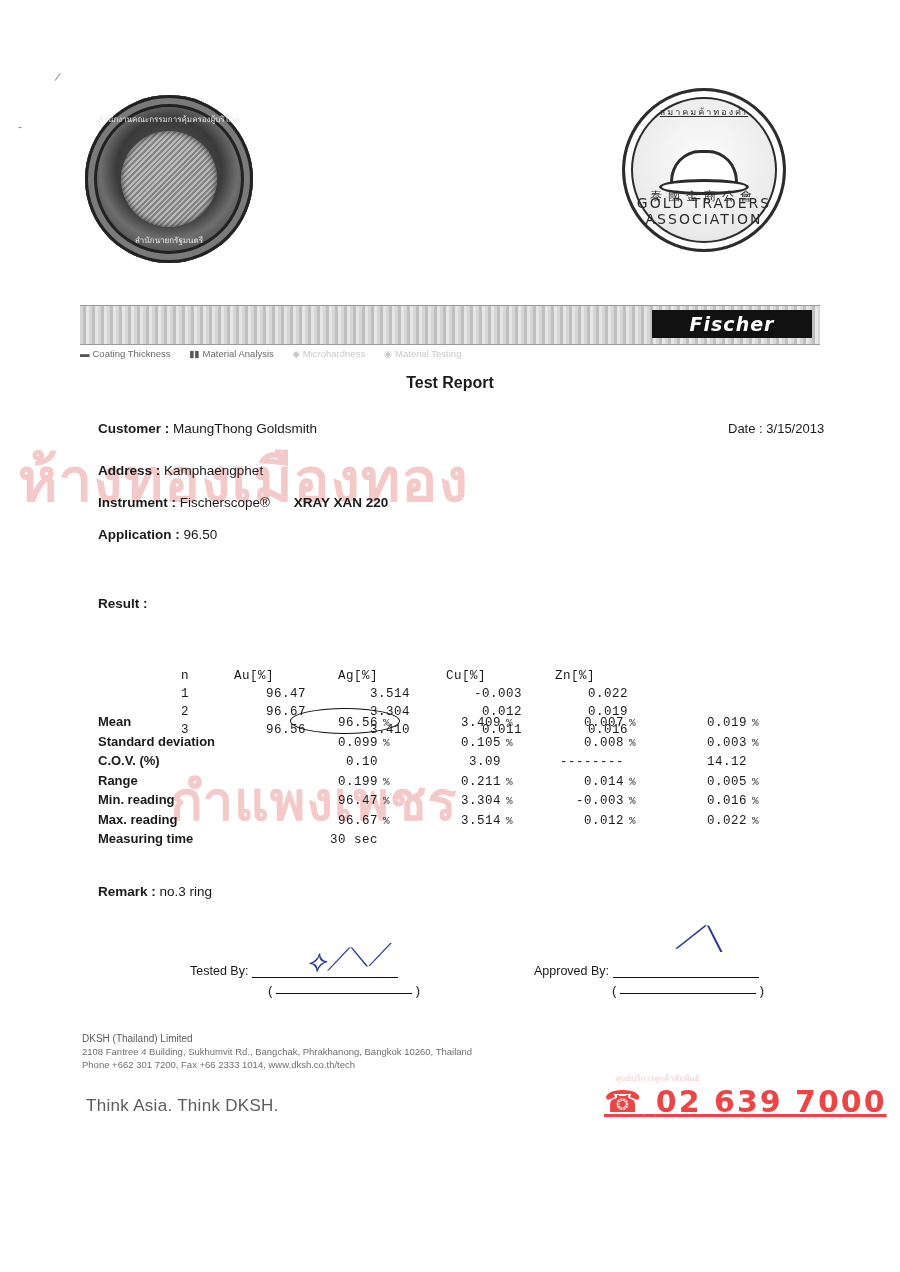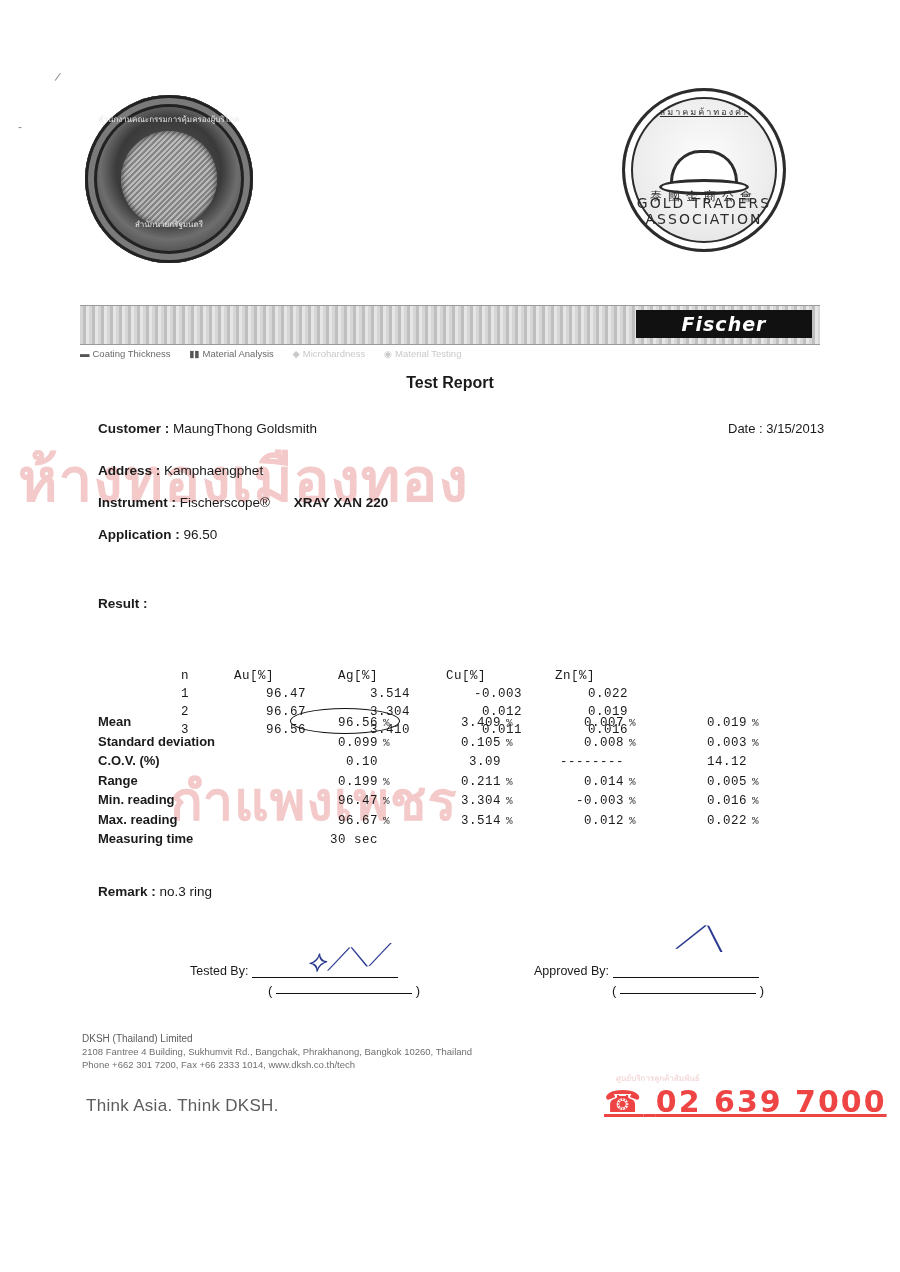--- a/index.html
+++ b/index.html
@@ -68,21 +68,21 @@
   #seal-left .seal-caption-top,
   #seal-left .seal-caption-bottom {
     position: absolute;
     width: 100%;
     text-align: center;
     font-size: 8px;
     color: #e8e8e8;
     font-family: "DejaVu Sans", sans-serif;
   }
   #seal-left .seal-caption-top { top: 18px; }
-  #seal-left .seal-caption-bottom { bottom: 32px; margin-top: 41px; }
+  #seal-left .seal-caption-bottom { bottom: 16px; margin-top: 41px; }
 
   #seal-right {
     left: 622px;
     top: 88px;
     width: 158px;
     height: 158px;
     background: radial-gradient(circle at 50% 45%, #fdfdfd 0%, #ededed 55%, #d8d8d8 100%);
     border: 3px solid #2c2c2c;
     box-shadow: inset 0 0 0 6px #fff, inset 0 0 0 8px #2c2c2c;
     display: flex;
@@ -130,21 +130,21 @@
     height: 38px;
     background: repeating-linear-gradient(90deg, #d6d6d6 0 3px, #bfbfbf 3px 6px, #e6e6e6 6px 9px);
     border-top: 1px solid #9a9a9a;
     border-bottom: 1px solid #9a9a9a;
     z-index: 2;
   }
   #fischer-logo {
     position: absolute;
     right: 8px;
     top: 4px;
-    width: 176px;
+    width: 160px;
     height: 28px;
     background: #111;
     color: #fff;
     font-family: "DejaVu Sans", sans-serif;
     font-weight: 700;
     font-style: italic;
     font-size: 19px;
     display: flex;
     align-items: center;
     justify-content: center;

